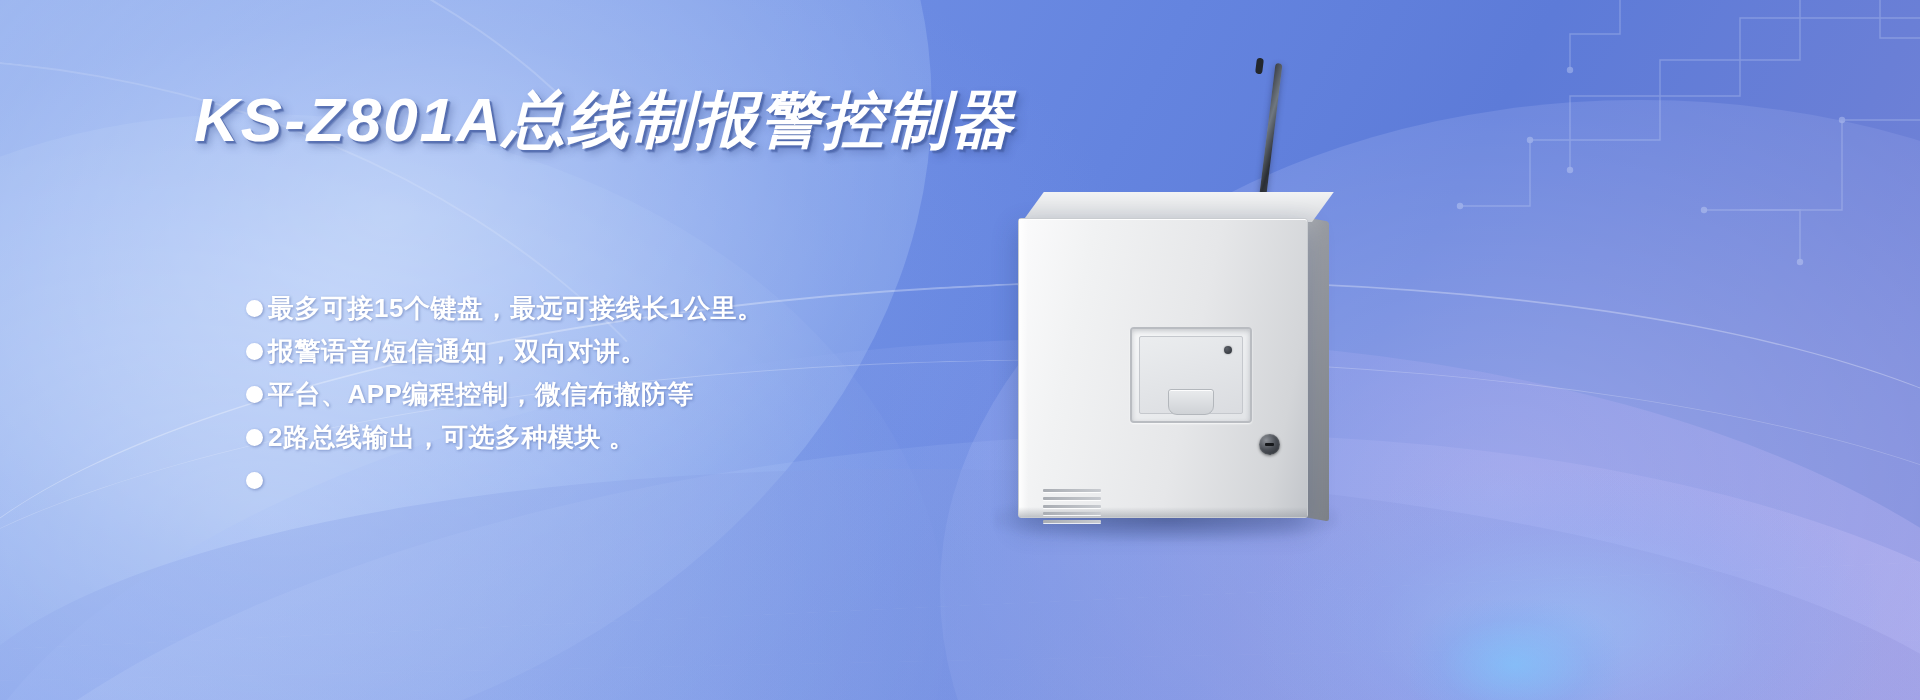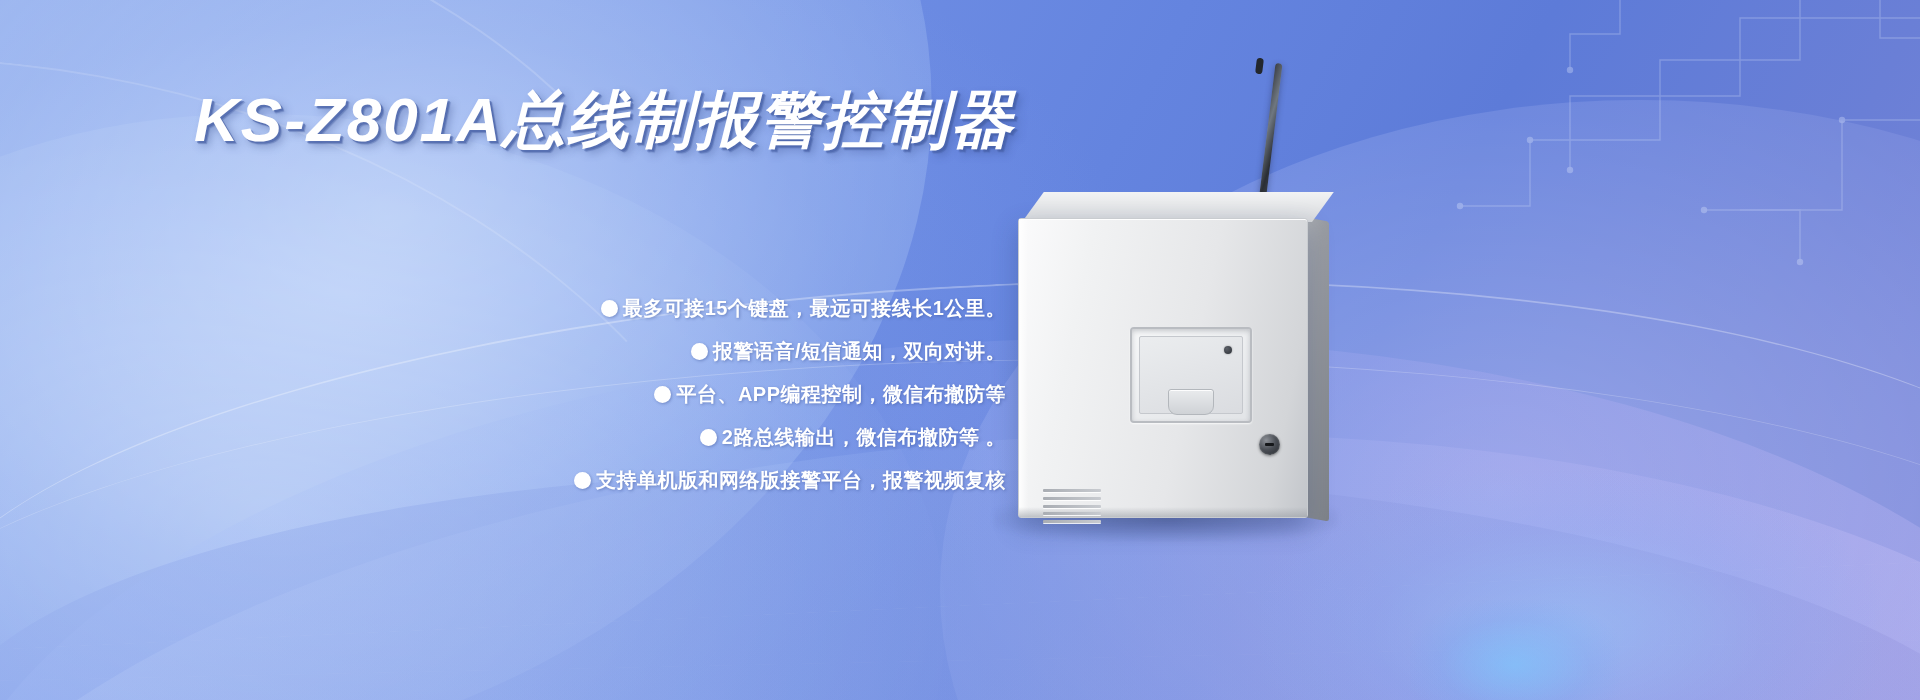--- a/index.html
+++ b/index.html
@@ -126,26 +126,25 @@
   .features {
     position:absolute;
     left:246px; top:287px;
     width:760px;
   }
   .feature-row {
     display:flex;
     align-items:center;
     height:43px;
     color:#ffffff;
-    font-size:20px;
+    font-size:26px;
     font-weight:bold;
     letter-spacing:0.5px;
     white-space:nowrap;
     text-shadow:1px 1px 3px rgba(48,70,140,0.45);
-    justify-content:flex-end;
   }
   .bullet {
     display:inline-block;
     width:17px; height:17px;
     border-radius:50%;
     background:#ffffff;
     margin-right:5px;
     flex:0 0 auto;
     box-shadow:1px 1px 3px rgba(48,70,140,0.40);
   }
@@ -329,25 +328,24 @@
     <div class="feature-row">
       <span class="bullet"></span>
       <span>报警语音/短信通知，双向对讲。</span>
     </div>
     <div class="feature-row">
       <span class="bullet"></span>
       <span>平台、APP编程控制，微信布撤防等</span>
     </div>
     <div class="feature-row">
       <span class="bullet"></span>
-      <span>2路总线输出，微信布撤防等 。</span>
-    </div>
-    <div class="feature-row">
-      <span class="bullet"></span>
-      <span>支持单机版和网络版接警平台，报警视频复核</span>
+      <span>2路总线输出，可选多种模块 。</span>
+    </div>
+    <div class="feature-row">
+      <span class="bullet"></span>
     </div>
   </div>
 
   <div class="product">
     <div class="box-shadow-ground"></div>
     <div class="antenna"></div>
     <div class="antenna-tip"></div>
     <div class="antenna-base"></div>
     <div class="box-side"></div>
     <div class="box-top"></div>

